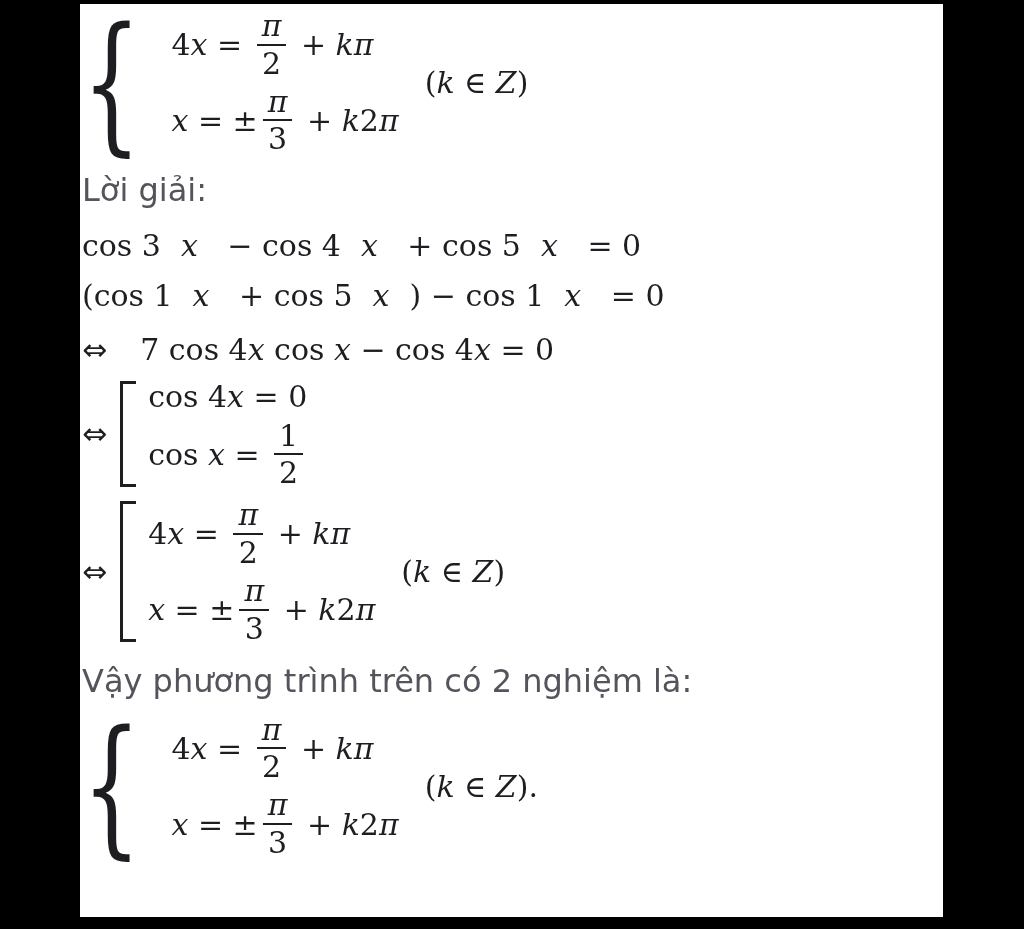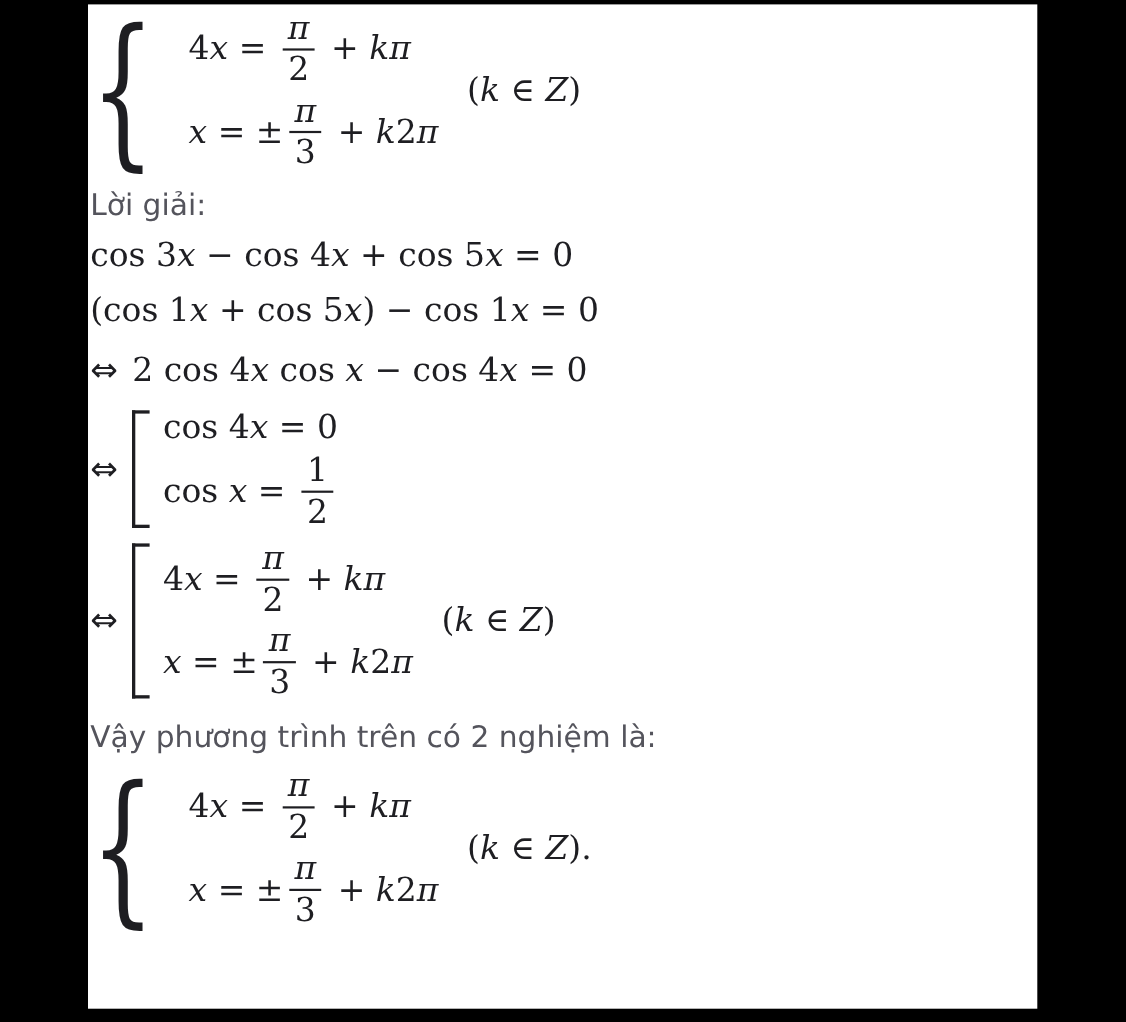--- a/index.html
+++ b/index.html
@@ -2,28 +2,28 @@
 <html><head>
 <meta charset="utf-8">
 <style>
   html,body{margin:0;padding:0;background:#000;}
   .page{position:relative;width:1024px;height:929px;background:#000;overflow:hidden;
         font-family:"DejaVu Sans",sans-serif;}
   .sheet{position:absolute;left:80px;top:4px;width:863px;height:913px;background:#fff;
          box-sizing:border-box;padding:6px 10px 0 2px;overflow:hidden;}
 
   
-  .vn{color:#54545c;font-size:27px;line-height:1.48;font-family:"DejaVu Sans",sans-serif;}
+  .vn{color:#54545c;font-size:32px;line-height:1.48;font-family:"DejaVu Sans",sans-serif;}
   .heading{margin-top:12px;}
   .para{margin-top:10px;max-width:856px;}
   .concl{margin-top:14px;}
 
   
   .math{color:#1e1e22;font-family:"DejaVu Serif",serif;font-size:30px;}
-  .math-line{display:flex;align-items:flex-start;min-height:40px;}
+  .math-line{display:flex;align-items:flex-end;min-height:40px;gap:20px;}
   .mr{font-style:normal;white-space:pre;}
   .mi{font-style:italic;white-space:pre;}
   .expr{display:inline-flex;align-items:center;}
   .arrow{font-family:"DejaVu Sans",sans-serif;font-size:30px;margin-right:14px;
          letter-spacing:-1px;flex:0 0 auto;}
 
   .frac{display:inline-flex;flex-direction:column;align-items:center;
         vertical-align:middle;margin:0 5px;line-height:1.06;}
   .frac .num{display:flex;justify-content:center;padding:0 5px 2px 5px;
              border-bottom:2px solid #1e1e22;}
@@ -111,21 +111,21 @@
         <span class="mr"> + cos 5</span>
         <span class="mi">x</span>
         <span class="mr">) − cos 1</span>
         <span class="mi">x</span>
         <span class="mr"> = 0</span>
       </div>
 
     <div class="math-line math mt-eq-factor">
       <span class="arrow">⇔</span>
       <span class="expr">
-          <span class="mr">2 cos 4</span>
+          <span class="mr">7 cos 4</span>
           <span class="mi">x</span>
           <span class="mr"> cos </span>
           <span class="mi">x</span>
           <span class="mr"> − cos 4</span>
           <span class="mi">x</span>
           <span class="mr"> = 0</span>
         </span>
     </div>
 
     <div class="math-block math mt-cases1">

